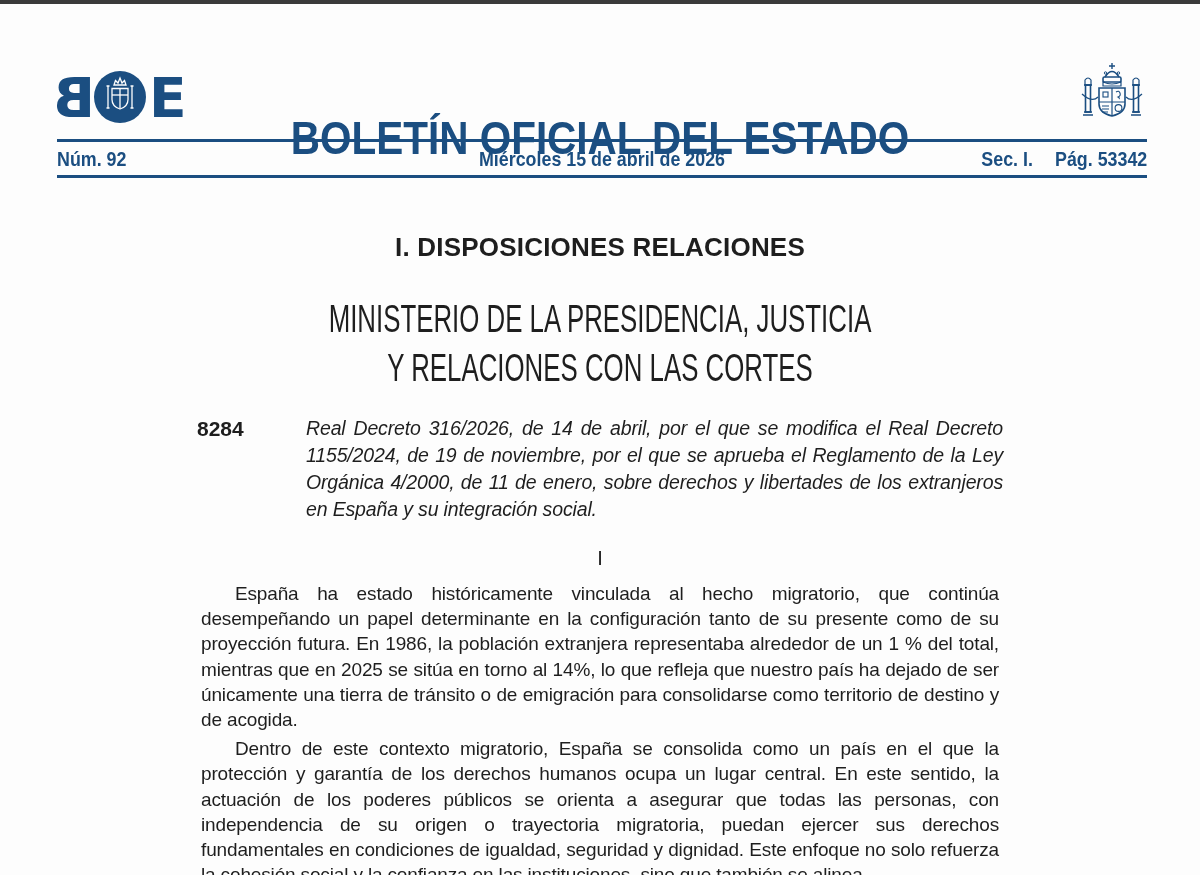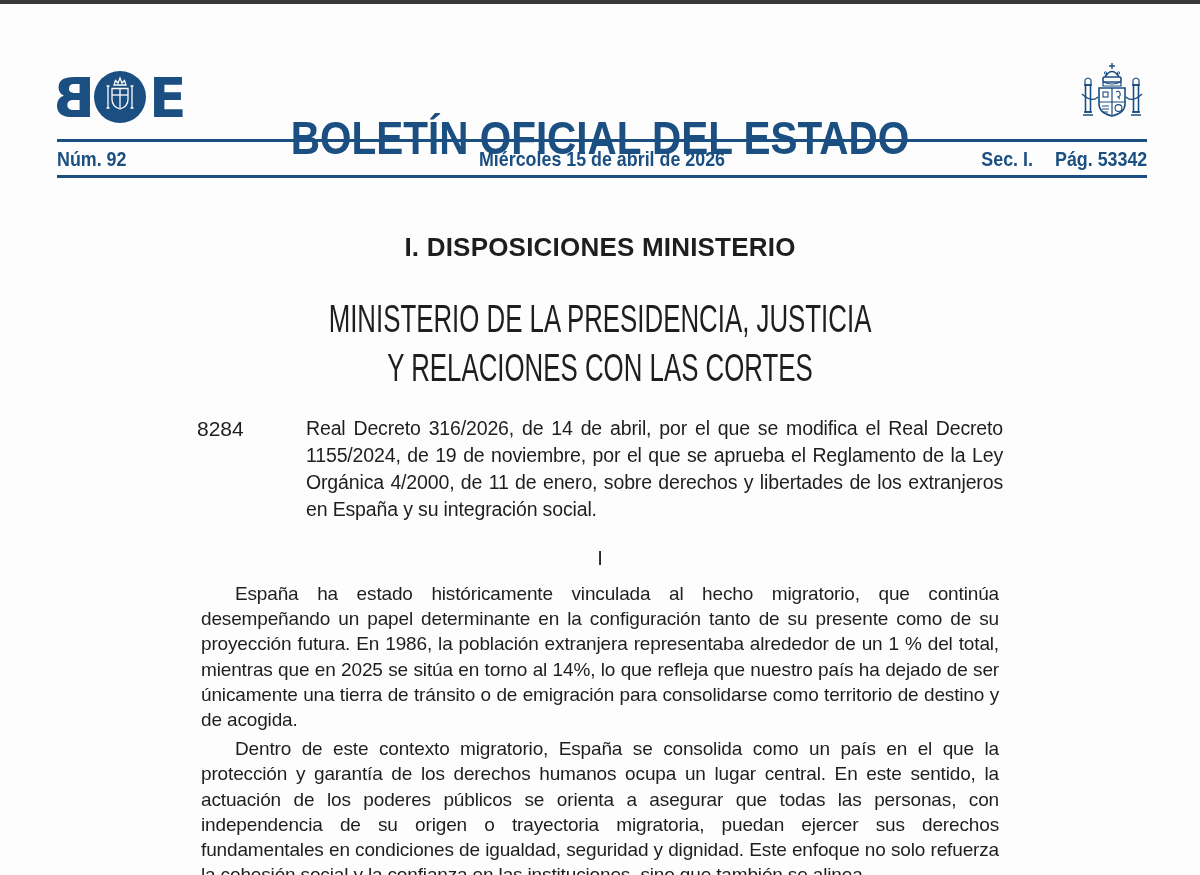--- a/index.html
+++ b/index.html
@@ -41,23 +41,23 @@
   .section-heading{
     margin-top:50px;text-align:center;
     font-size:26px;line-height:30px;font-weight:bold;letter-spacing:.2px;
   }
   .ministry{
     margin-top:33px;text-align:center;
     font-size:38px;line-height:49px;font-weight:400;
     transform:scaleX(0.68);transform-origin:center top;white-space:nowrap;
   }
   .item{display:flex;margin-top:22px;}
-  .item-number{width:109px;flex:0 0 109px;font-weight:normal;font-size:21px;line-height:27px;}
+  .item-number{width:109px;flex:0 0 109px;font-weight:bold;font-size:21px;line-height:27px;}
   .item-summary{
-    flex:1;font-size:19.5px;line-height:27px;
+    flex:1;font-style:italic;font-size:19.5px;line-height:27px;
     text-align:justify;letter-spacing:-0.15px;
   }
   .part-numeral{margin-top:22px;text-align:center;font-size:20px;line-height:26px;}
   .body-par{
     margin:4px;font-size:19px;line-height:25.2px;text-align:justify;
     text-indent:34px;letter-spacing:-0.15px;
   }
   .body-par.first{margin-top:10px;}
 </style>
 </head>
@@ -113,21 +113,21 @@
 <div class="issue-bar">
   <span class="issue-left">Núm. 92</span>
   <span class="issue-center">Miércoles 15 de abril de 2026</span>
   <span class="issue-right">
     <span>Sec. I.</span>
     <span>Pág. 53342</span>
   </span>
 </div>
 
 <main class="doc">
-  <div class="section-heading">I. DISPOSICIONES MINISTERIO</div>
+  <div class="section-heading">I. DISPOSICIONES RELACIONES</div>
 
   <div class="ministry">
     <div>MINISTERIO DE LA PRESIDENCIA, JUSTICIA</div>
     <div>Y RELACIONES CON LAS CORTES</div>
   </div>
 
   <div class="item">
     <div class="item-number">8284</div>
     <div class="item-summary">Real Decreto 316/2026, de 14 de abril, por el que se modifica el Real Decreto 1155/2024, de 19 de noviembre, por el que se aprueba el Reglamento de la Ley Orgánica 4/2000, de 11 de enero, sobre derechos y libertades de los extranjeros en España y su integración social.</div>
   </div>

